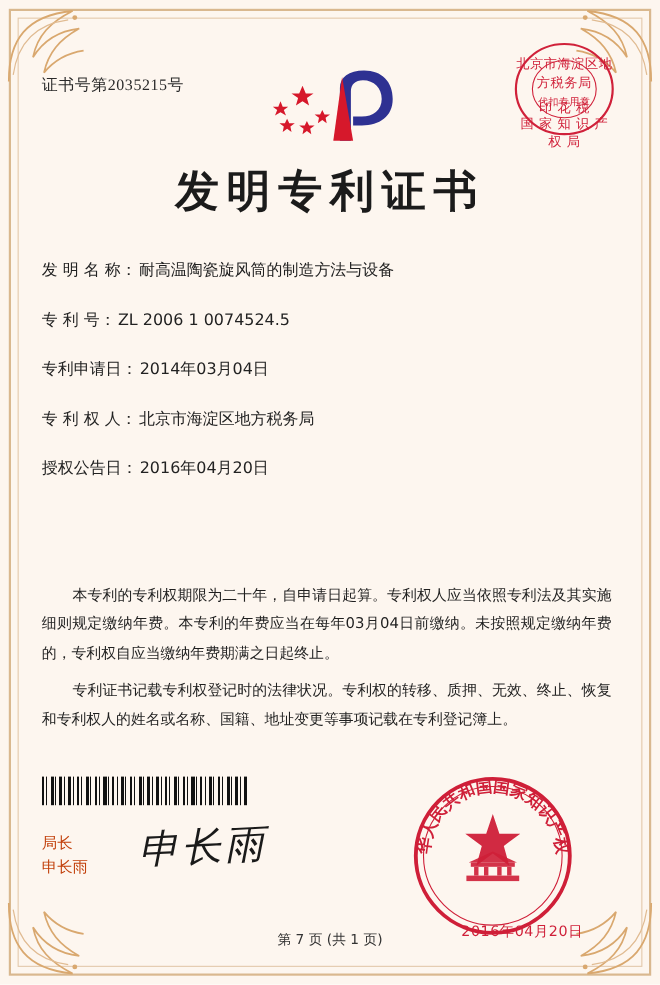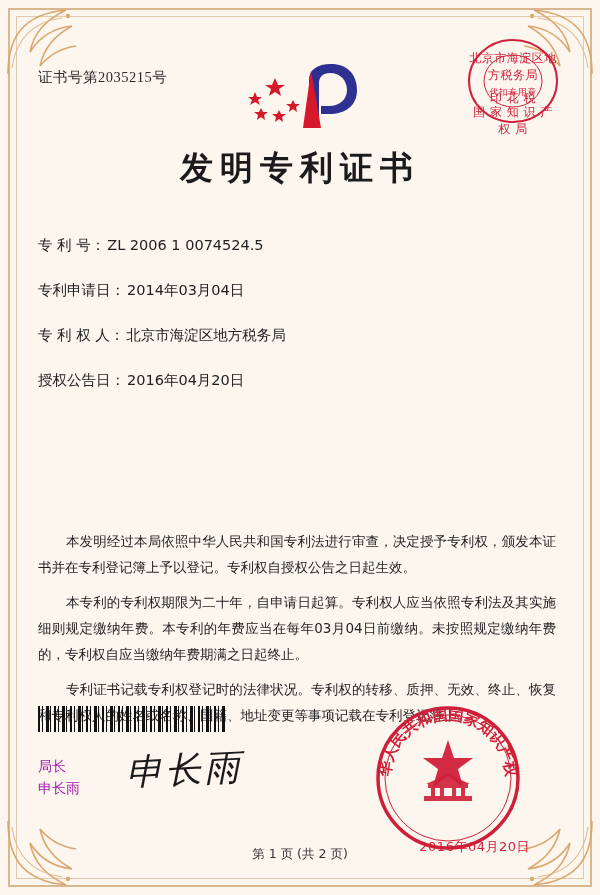--- a/index.html
+++ b/index.html
@@ -103,21 +103,21 @@
     letter-spacing: 0.5px;
   }
 
   
   .main-title {
     position: absolute;
     top: 118px;
     left: 0;
     width: 100%;
     text-align: center;
-    font-size: 33px;
+    font-size: 40px;
     font-weight: bold;
     letter-spacing: 7px;
     color: #1b1b1b;
     font-family: "DejaVu Sans", sans-serif;
   }
 
   
   .fields {
     position: absolute;
     top: 208px;
@@ -170,21 +170,21 @@
         #111 8px, #111 11px, transparent 11px, transparent 12px,
         #111 12px, #111 13px, transparent 13px, transparent 16px);
   }
 
   
   .sig-block {
     position: absolute;
     left: 4px;
     top: 728px;
     font-size: 14px;
-    color: #a21caf;
+    color: #c2410c;
     font-family: Liberation Sans, sans-serif;
     line-height: 1.55;
   }
   .sig-script {
     position: absolute;
     left: 92px;
     top: 718px;
     font-size: 36px;
     color: #1a1a1a;
     font-family: "DejaVu Serif", serif;
@@ -288,39 +288,42 @@
         <div class="ts-line" style="top:36px;font-size:12px;margin-top:20px;">印 花 税</div>
         <div class="ts-line" style="top:52px;font-size:9px;font-family:Liberation Serif, serif;">代扣专用章</div>
         <div class="ts-line" style="top:70px;">国 家 知 识 产 权 局</div>
       </div>
     </div>
 
     <div class="main-title">发明专利证书</div>
 
     <div class="fields">
       <div class="field-row">
+        <span class="field-label">发 明 名 称：</span>
+        <span class="field-value">耐高温陶瓷旋风筒的制造方法与设备</span>
+      </div>
+      <div class="field-row">
         <span class="field-label">专 利 号：</span>
         <span class="field-value">ZL 2006 1 0074524.5</span>
       </div>
       <div class="field-row">
         <span class="field-label">专利申请日：</span>
         <span class="field-value">2014年03月04日</span>
       </div>
       <div class="field-row">
         <span class="field-label">专 利 权 人：</span>
         <span class="field-value">北京市海淀区地方税务局</span>
       </div>
       <div class="field-row">
         <span class="field-label">授权公告日：</span>
         <span class="field-value">2016年04月20日</span>
       </div>
     </div>
 
     <div class="body-text">
-      <p>本发明经过本局依照中华人民共和国专利法进行审查，决定授予专利权，颁发本证书并在专利登记簿上予以登记。专利权自授权公告之日起生效。</p>
       <p>本专利的专利权期限为二十年，自申请日起算。专利权人应当依照专利法及其实施细则规定缴纳年费。本专利的年费应当在每年03月04日前缴纳。未按照规定缴纳年费的，专利权自应当缴纳年费期满之日起终止。</p>
       <p>专利证书记载专利权登记时的法律状况。专利权的转移、质押、无效、终止、恢复和专利权人的姓名或名称、国籍、地址变更等事项记载在专利登记簿上。</p>
     </div>
 
     <div class="barcode"></div>
 
     <div class="sig-block">
       <div>局长</div>
       <div>申长雨</div>
     </div>
@@ -345,16 +348,16 @@
         <defs>
           <path id="sealArc" d="M 16,74 A 58,58 0 0 1 132,74"></path>
         </defs>
         <text font-family="DejaVu Sans, sans-serif" font-size="15" fill="#cf1f38" font-weight="bold">
           <textPath href="#sealArc" startOffset="50%" text-anchor="middle" side="left">中华人民共和国国家知识产权局</textPath>
         </text>
       </svg>
     </div>
     <div class="seal-date">2016年04月20日</div>
 
-    <div class="footer">第 1 页 (共 2 页)</div>
+    <div class="footer">第 7 页 (共 1 页)</div>
 
   </div>
 </div>
 
 </body></html>

